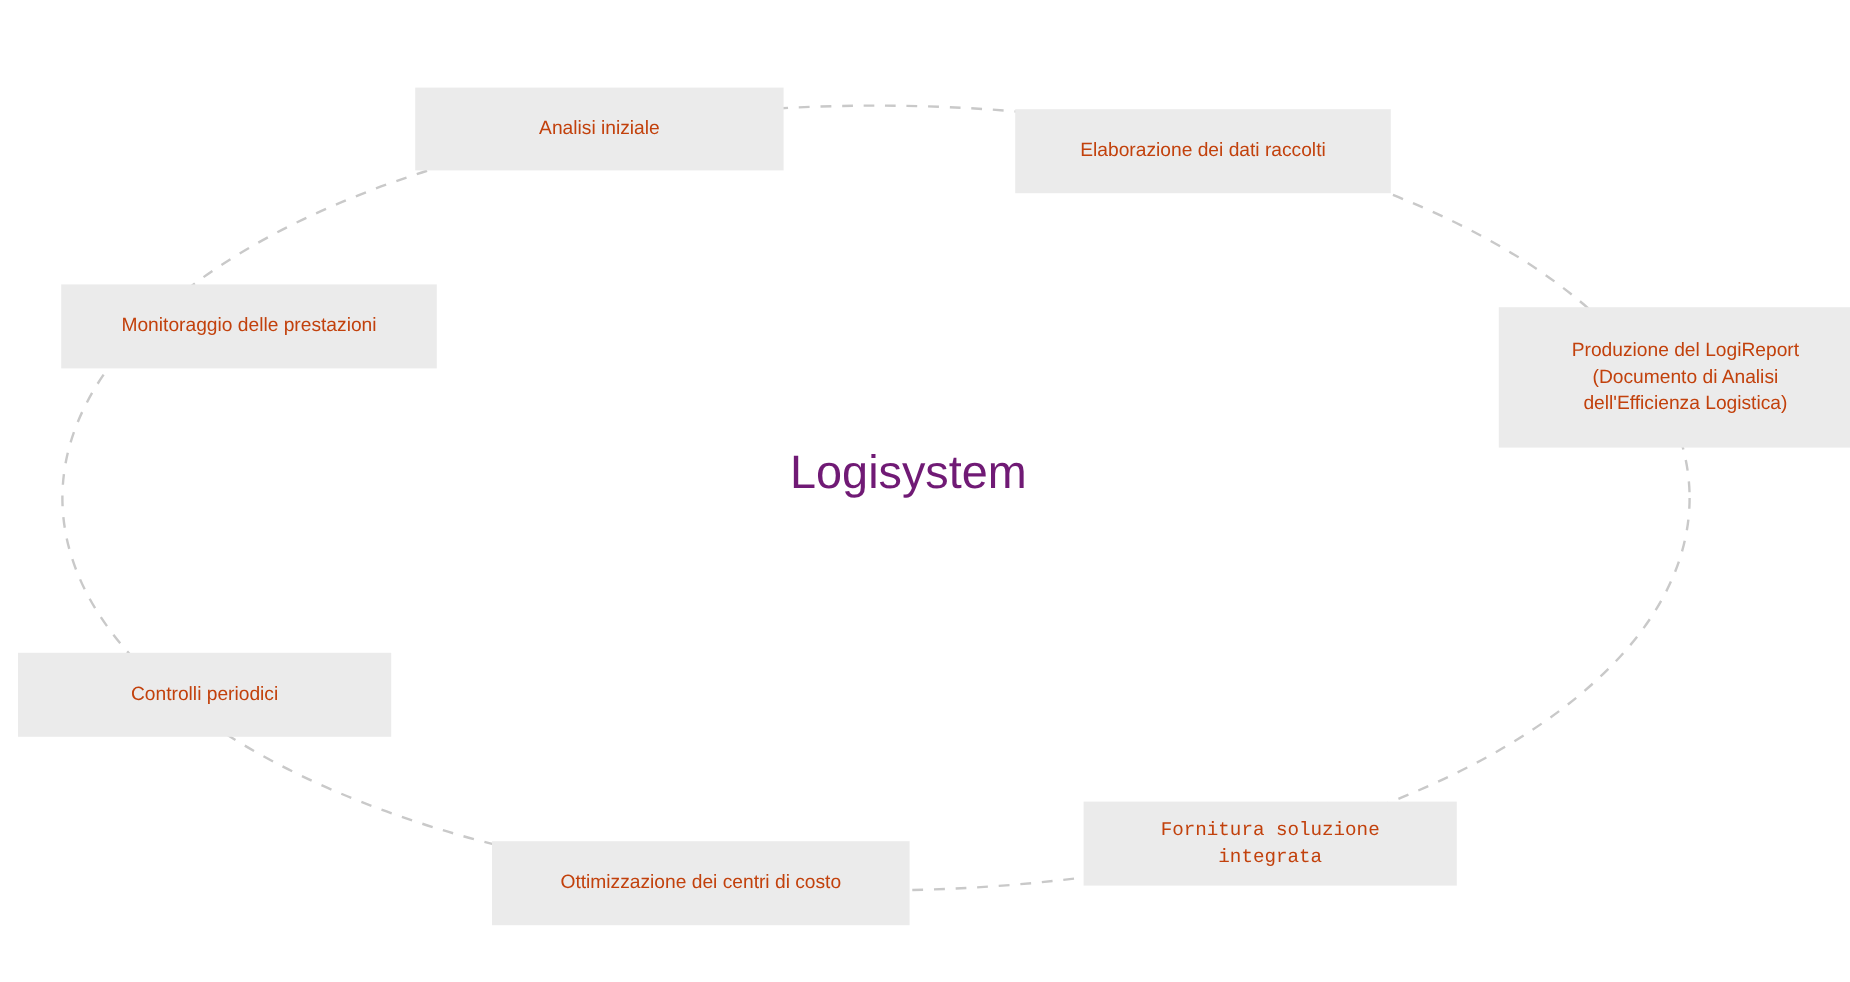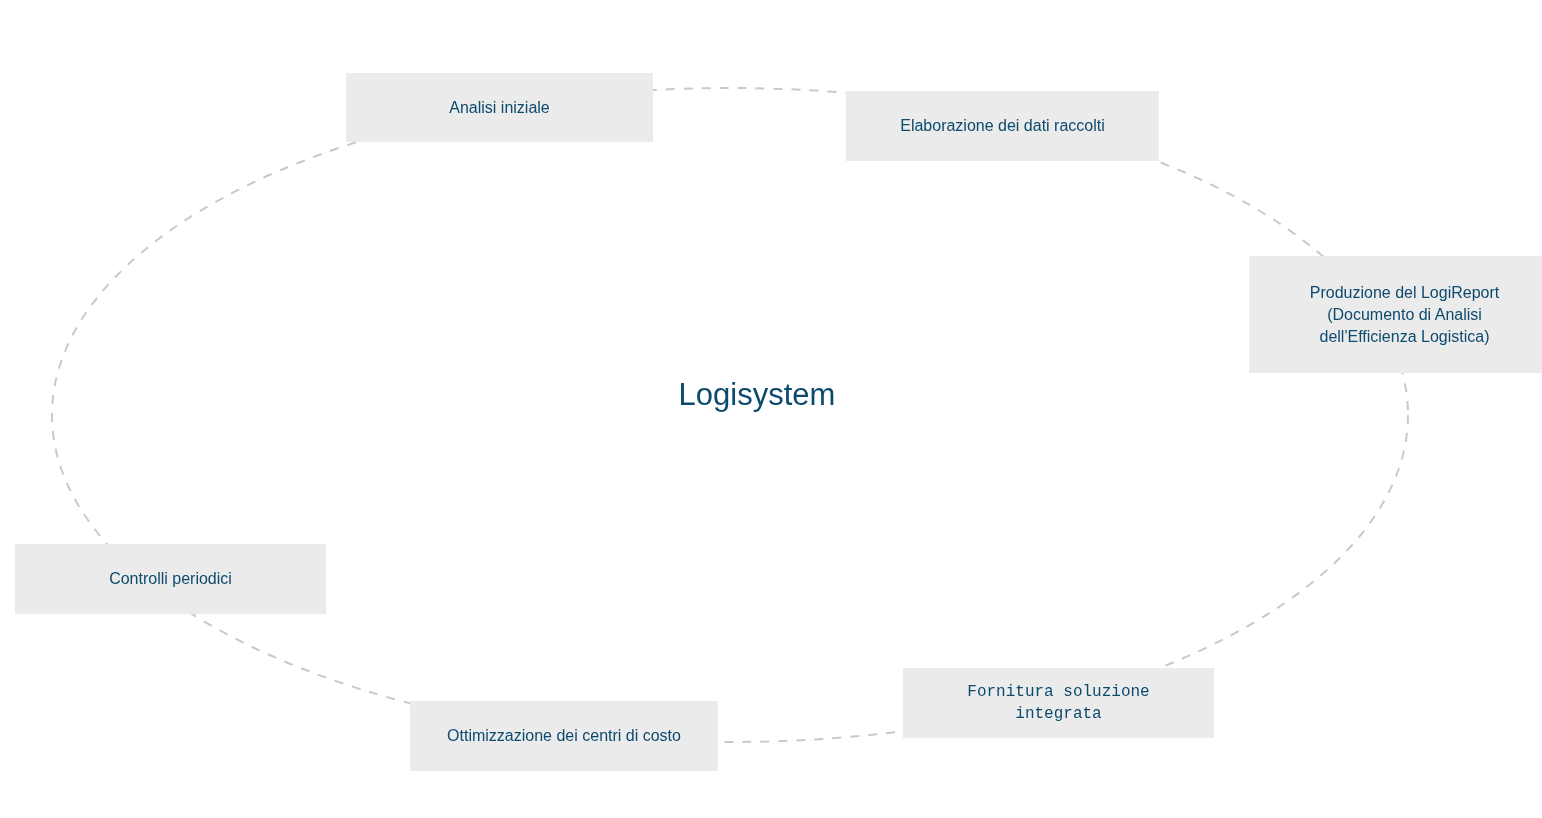--- a/index.html
+++ b/index.html
@@ -18,21 +18,21 @@
   .cycle-svg {
     position: absolute;
     left: 0;
     top: 0;
     width: 1542px;
     height: 818px;
   }
   .node {
     position: absolute;
     background: #ebebeb;
-    color: #0c4a6e;
+    color: #c2410c;
     font-size: 16px;
     line-height: 22px;
     display: flex;
     align-items: center;
     justify-content: center;
     text-align: center;
     box-sizing: border-box;
     padding: 6px 14px;
   }
   .node .node-label {
@@ -40,31 +40,31 @@
     max-width: 260px;
   }
   #node-produzione .node-label {
     max-width: 232px;
   }
   .center-title {
     position: absolute;
     left: 757px;
     top: 395px;
     transform: translate(-50%, -50%);
-    font-size: 31px;
-    color: #0c4a6e;
+    font-size: 39px;
+    color: #701a75;
     white-space: nowrap;
   }
   
   #node-analisi        { left: 346px;  top: 73px;  width: 307px; height: 69px; }
   #node-elaborazione   { left: 846px;  top: 91px;  width: 313px; height: 70px; }
   #node-produzione     { left: 1249px; top: 256px; width: 311px; height: 117px; }
   #node-dimensionamento{ left: 1186px; top: 509px; width: 310px; height: 70px; }
   #node-fornitura      { left: 903px;  top: 668px; width: 311px; height: 70px; font-family: Liberation Mono, monospace; }
-  #node-ottimizzazione { left: 410px;  top: 701px; width: 308px; height: 70px; }
+  #node-ottimizzazione { left: 410px;  top: 701px; width: 348px; height: 70px; }
   #node-controlli      { left: 15px;   top: 544px; width: 311px; height: 70px; text-align: right; }
   #node-monitoraggio   { left: 51px;   top: 237px; width: 313px; height: 70px; }
 </style>
 </head>
 <body>
 
 <div class="canvas">
 
   <svg class="cycle-svg" viewBox="0 0 1542 818" xmlns="http://www.w3.org/2000/svg">
     <ellipse cx="730" cy="415" rx="678" ry="327" fill="none" stroke="#c9c9c9" stroke-width="2" stroke-dasharray="9 9"></ellipse>
@@ -88,16 +88,19 @@
   </div>
 
   <div class="node" id="node-ottimizzazione">
     <span class="node-label">Ottimizzazione dei centri di costo</span>
   </div>
 
   <div class="node" id="node-controlli">
     <span class="node-label">Controlli periodici</span>
   </div>
 
+  <div class="node" id="node-monitoraggio">
+    <span class="node-label">Monitoraggio delle prestazioni</span>
+  </div>
 
   <div class="center-title">Logisystem</div>
 
 </div>
 
 </body></html>

